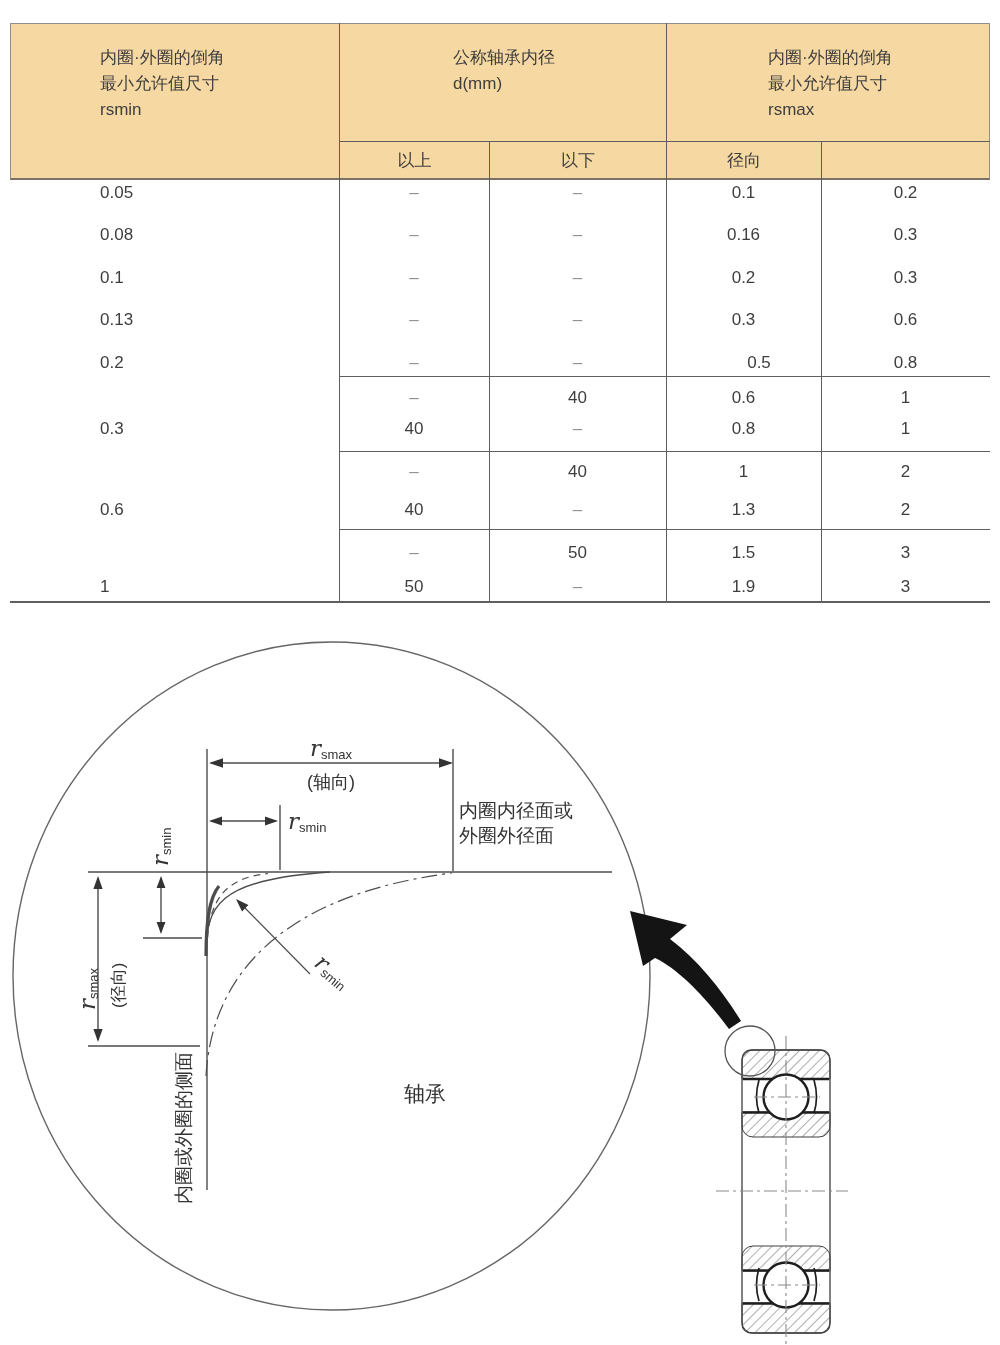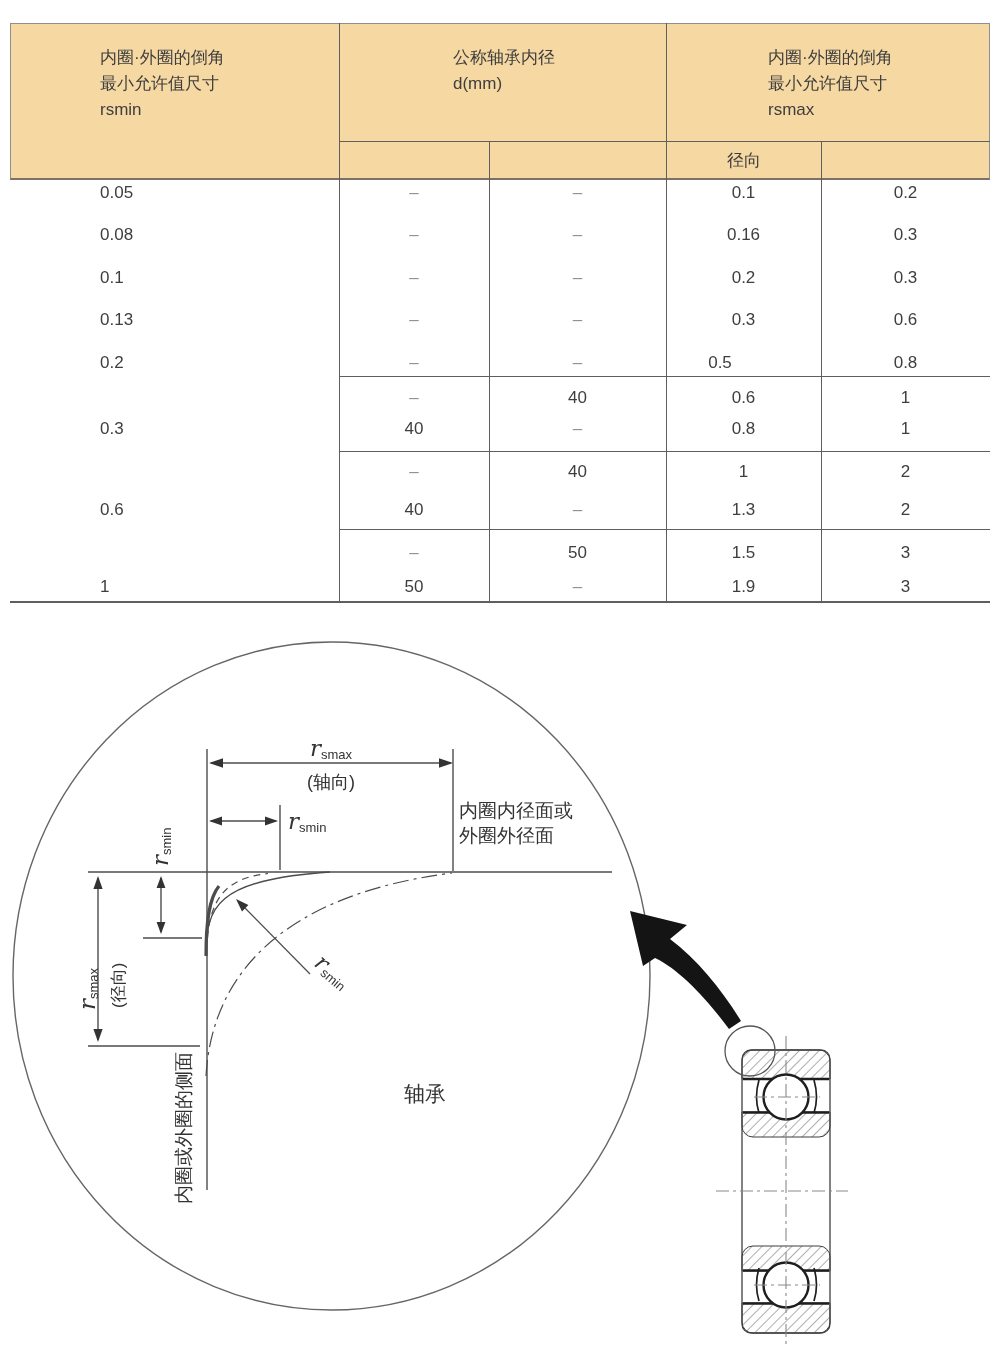--- a/index.html
+++ b/index.html
@@ -44,20 +44,26 @@
     <div class="htext" style="left:443px;top:22px;">
       <div>公称轴承内径</div>
       <div>d(mm)</div>
     </div>
     <div class="htext" style="left:758px;top:22px;">
       <div>内圈·外圈的倒角</div>
       <div>最小允许值尺寸</div>
       <div>rsmax</div>
     </div>
 
+    <div class="subcell" style="left:330px;width:149px;">
+        <span>以上</span>
+      </div>
+    <div class="subcell" style="left:480px;width:176px;">
+        <span>以下</span>
+      </div>
     <div class="subcell" style="left:657px;width:154px;">
         <span>径向</span>
       </div>
 
     <div class="hline" style="left:329px;top:118px;width:651px;"></div>
     <div class="vline" style="left:329px;top:0;height:580px;"></div>
     <div class="vline" style="left:479px;top:118px;height:462px;"></div>
     <div class="vline" style="left:656px;top:0;height:580px;"></div>
     <div class="vline" style="left:811px;top:118px;height:462px;"></div>
     <div class="hline" style="left:329px;top:353px;width:651px;"></div>
@@ -91,21 +97,21 @@
           <div class="bcell left" style="left: 90px;">0.13</div>
           <div class="bcell  dash" style="left: 404px;">–</div>
           <div class="bcell  dash" style="left: 567.5px;">–</div>
           <div class="bcell " style="left: 733.5px;">0.3</div>
           <div class="bcell " style="left: 895.5px;">0.6</div>
         </div>
         <div class="brow" style="top: 330px;">
           <div class="bcell left" style="left: 90px;">0.2</div>
           <div class="bcell  dash" style="left: 404px;">–</div>
           <div class="bcell  dash" style="left: 567.5px;">–</div>
-          <div class="bcell " style="left: 702px; padding-left: 16px;">0.5</div>
+          <div class="bcell " style="left: 741px; padding-left: 16px;">0.5</div>
           <div class="bcell " style="left: 895.5px;">0.8</div>
         </div>
         <div class="brow" style="top: 365px;">
           <div class="bcell left" style="left: 90px;"></div>
           <div class="bcell  dash" style="left: 404px;">–</div>
           <div class="bcell " style="left: 567.5px;">40</div>
           <div class="bcell " style="left: 733.5px;">0.6</div>
           <div class="bcell " style="left: 895.5px;">1</div>
         </div>
         <div class="brow" style="top: 396px;">

